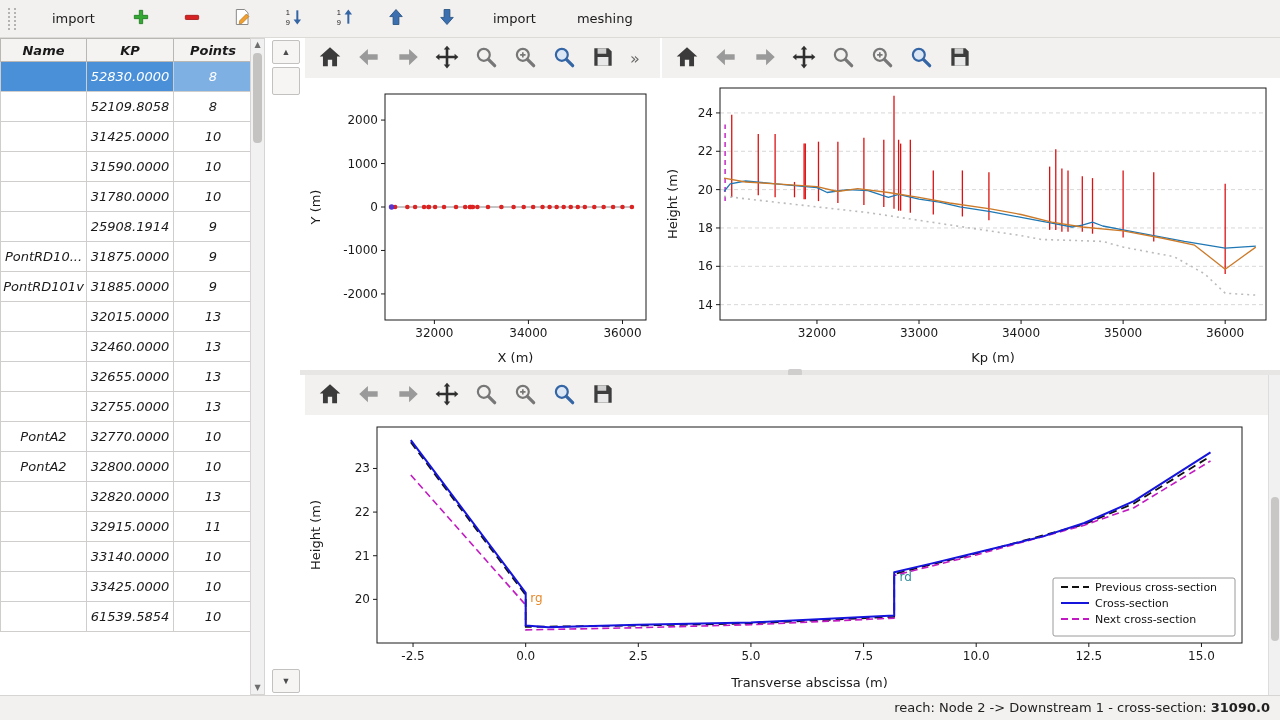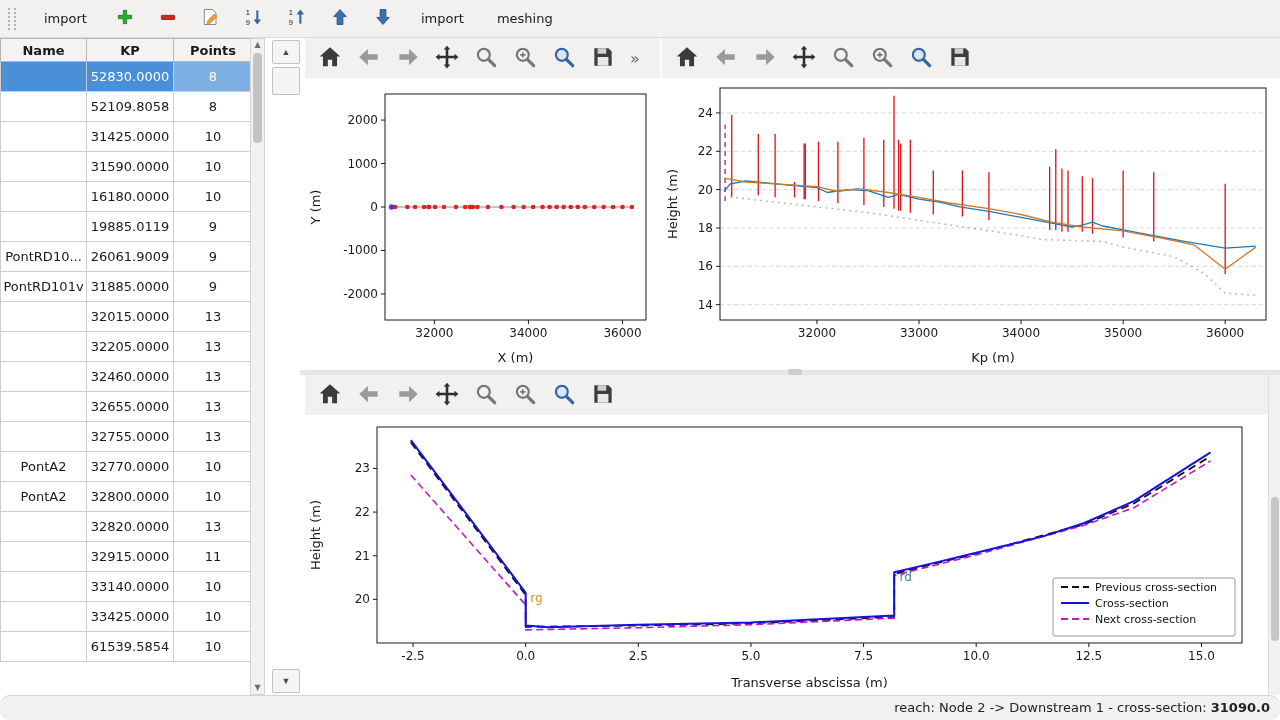--- a/index.html
+++ b/index.html
@@ -1,26 +1,26 @@
 <!DOCTYPE html>
 <html><head>
 <meta charset="utf-8">
 <style>
   html,body{margin:0;padding:0;background:#ffffff;font-family:"DejaVu Sans",sans-serif;}
   .app{position:relative;width:1280px;height:720px;overflow:hidden;background:#ffffff;font-size:13px;color:#1a1a1a;}
 
   
-  .menubar{position:absolute;left:0;top:0;width:1280px;height:38px;background:#f2f1ef;border-bottom:1px solid #dcdbd8;display:flex;align-items:center;gap:11px;padding:0 6px;box-sizing:border-box;}
+  .menubar{position:absolute;left:0;top:0;width:1280px;height:38px;background:#f2f1ef;border-bottom:1px solid #dcdbd8;display:flex;align-items:center;gap:19px;padding:0 6px;box-sizing:border-box;}
   .drag-handle{width:4px;height:22px;border-left:2px dotted #b5b3af;border-right:2px dotted #b5b3af;margin:0 6px 0 2px;}
   .menu-item{font-family:"DejaVu Sans",sans-serif;font-size:13px;color:#1a1a1a;background:none;border:none;padding:5px 11px;cursor:default;}
   .tool-btn{width:32px;height:30px;background:none;border:none;display:flex;align-items:center;justify-content:center;padding:0;cursor:default;}
 
   
   .left-table{position:absolute;left:0;top:38px;width:250px;height:657px;background:#ffffff;border-right:1px solid #cccccc;overflow:hidden;}
-  table{border-collapse:collapse;table-layout:fixed;width:249px;}
+  table{border-collapse:collapse;table-layout:fixed;width:249px;font-style:italic;}
   th{height:22px;background:#f4f3f2;border:1px solid #b9b7b4;font-weight:bold;font-size:13px;padding:0;}
   td{height:29px;border:1px solid #cfcecd;font-size:13px;text-align:center;padding:0 2px;background:#ffffff;white-space:nowrap;overflow:hidden;}
   .c-name{width:85px}.c-kp{width:86px}.c-points{width:78px}
   tr.selected td{background:#4a90d9;color:#ffffff;}
   tr.selected td.points{background:#7fb0e4;}
 
   
   .table-scrollbar{position:absolute;left:250px;top:38px;width:15px;height:657px;background:#f1f1f1;border:1px solid #d6d5d3;box-sizing:border-box;display:flex;flex-direction:column;align-items:center;}
   .ts-arrow{font-size:8px;color:#6e6e6e;line-height:12px;height:12px;cursor:default;}
   .ts-thumb{width:9px;height:90px;background:#c4c3c1;border-radius:4px;margin-top:2px;}
@@ -41,21 +41,21 @@
   .tb-btn{width:34px;height:32px;border:none;background:transparent;padding:2px;display:flex;align-items:center;justify-content:center;cursor:default;}
   .overflow{color:#6a6a6a;font-size:16px;margin-left:10px;cursor:default;}
   svg.chart{display:block;background:#ffffff;font-family:"DejaVu Sans",sans-serif;}
 
   .divider{position:absolute;left:300px;top:370px;width:980px;height:5px;background:#e7e6e4;}
   .divider-handle{position:absolute;left:788px;top:369px;width:14px;height:7px;background:#cfcecd;border-radius:2px;}
   .bottom-scrollbar{position:absolute;left:1268px;top:375px;width:12px;height:320px;background:#f1f1f1;border-left:1px solid #dddddd;box-sizing:border-box;}
   .bs-thumb{position:absolute;left:2px;top:38%;width:8px;height:45%;background:#c8c7c5;border-radius:4px;}
 
   
-  .statusbar{position:absolute;left:0;top:695px;width:1280px;height:25px;background:#f2f1ef;border-top:1px solid #d6d5d3;box-sizing:border-box;line-height:24px;text-align:right;padding-right:10px;font-size:13px;color:#222222;border-radius:10px;}
+  .statusbar{position:absolute;left:0;top:695px;width:1280px;height:25px;background:#f2f1ef;border-top:1px solid #d6d5d3;box-sizing:border-box;line-height:24px;text-align:right;padding-right:10px;font-size:13px;color:#222222;}
   .statusbar .bold{font-weight:bold;}
 </style>
 </head>
 <body>
 
 <div class="app">
 
   <div class="menubar">
     <div class="drag-handle"></div>
     <button class="menu-item">import</button>
@@ -130,46 +130,41 @@
             <td class="kp">31425.0000</td>
             <td class="points">10</td>
           </tr>
           <tr>
             <td class="name"></td>
             <td class="kp">31590.0000</td>
             <td class="points">10</td>
           </tr>
           <tr>
             <td class="name"></td>
-            <td class="kp">16180.0000</td>
-            <td class="points">10</td>
-          </tr>
-          <tr>
-            <td class="name"></td>
-            <td class="kp">19885.0119</td>
+            <td class="kp">31780.0000</td>
+            <td class="points">10</td>
+          </tr>
+          <tr>
+            <td class="name"></td>
+            <td class="kp">25908.1914</td>
             <td class="points">9</td>
           </tr>
           <tr>
             <td class="name">PontRD10...</td>
-            <td class="kp">26061.9009</td>
+            <td class="kp">31875.0000</td>
             <td class="points">9</td>
           </tr>
           <tr>
             <td class="name">PontRD101v</td>
             <td class="kp">31885.0000</td>
             <td class="points">9</td>
           </tr>
           <tr>
             <td class="name"></td>
             <td class="kp">32015.0000</td>
-            <td class="points">13</td>
-          </tr>
-          <tr>
-            <td class="name"></td>
-            <td class="kp">32205.0000</td>
             <td class="points">13</td>
           </tr>
           <tr>
             <td class="name"></td>
             <td class="kp">32460.0000</td>
             <td class="points">13</td>
           </tr>
           <tr>
             <td class="name"></td>
             <td class="kp">32655.0000</td>

